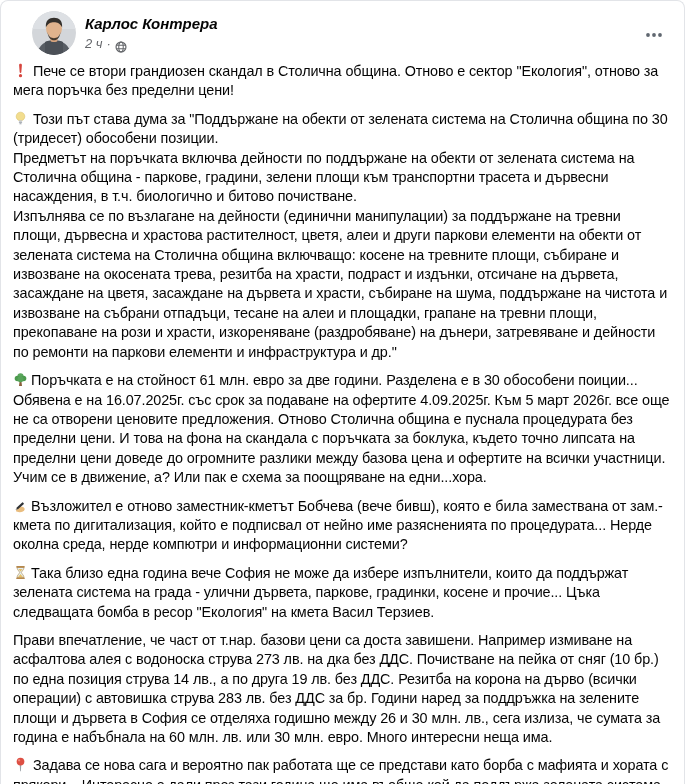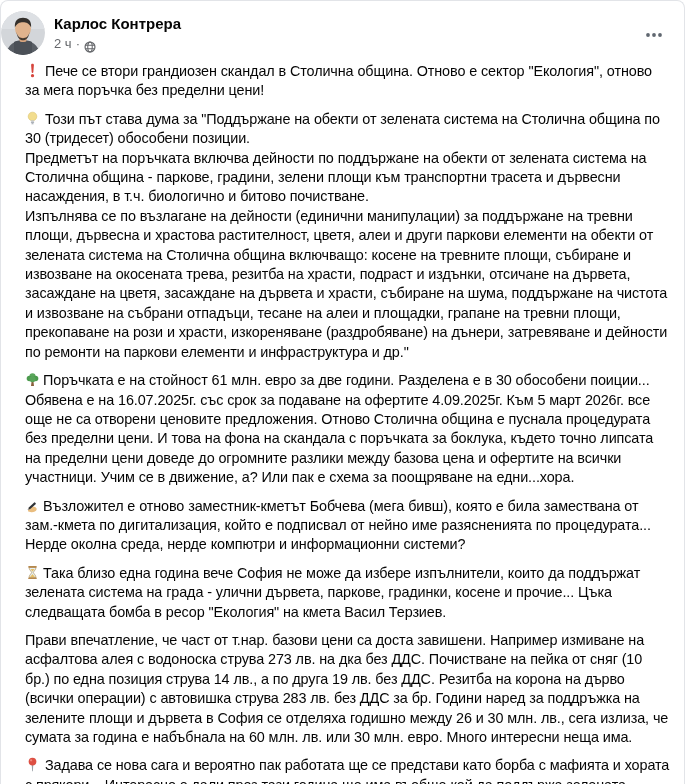--- a/index.html
+++ b/index.html
@@ -13,21 +13,22 @@
   .card {
     width: 685px; min-height: 784px;
     background: #ffffff;
     border: 1px solid #e2e4e8;
     border-bottom: none;
     border-radius: 8px 8px 0 0;
   }
   .header {
     display: flex;
     align-items: flex-start;
-    padding: 10px 14px 0 0;
+    padding: 10px 14px 0 31px;
+    font-style: italic;
   }
   .avatar {
     width: 44px; height: 44px;
     border-radius: 50%;
     overflow: hidden;
     flex: 0 0 44px;
     cursor: pointer;
     box-shadow: 0 0 0 1px rgba(0,0,0,.06) inset;
   }
   .avatar svg { display: block; }
@@ -63,21 +64,21 @@
     cursor: pointer;
     padding: 0;
   }
   .post-body {
     padding: 7px 14px 14px 12px;
     font-size: 14.4px;
     letter-spacing: -0.1px;
     line-height: 19.4px;
     color: #050505;
   }
-  .para { margin: 0 0 9px 12px; }
+  .para { margin: 0 0 9px 0; }
   .para:last-child { margin-bottom: 0; }
   .ptext { white-space: pre-wrap; }
   .emoji {
     display: inline-block;
     width: 15px; height: 15px;
     vertical-align: -2px;
     margin-right: 5px;
   }
   .emoji svg { display: block; width: 15px; height: 15px; }
   .emoji.tight { margin-right: 3px; }
@@ -168,21 +169,21 @@
 
     <p class="para">
       <span class="emoji tight">
         <svg viewBox="0 0 16 16">
           <path d="M3.5 14.5 C2.5 11.5 4.5 9.2 7.5 9 C10.5 8.8 12.8 10.2 12.4 12.3 C12 14.5 9 15.4 6.8 15.2 Z" fill="#e9bd7f"></path>
           <g transform="rotate(-42 8 8)">
             <rect x="2.8" y="6.9" width="9.4" height="2.3" rx="0.8" fill="#2f3337"></rect>
             <path d="M0.9 8.05 L2.9 6.9 L2.9 9.2 Z" fill="#8b8f94"></path>
           </g>
         </svg>
-      </span><span class="ptext">Възложител е отново заместник-кметът Бобчева (мега бивш), която е била замествана от зам.-кмета по дигитализация, който е подписвал от нейно име разясненията по процедурата... Нерде околна среда, нерде компютри и информационни системи?</span>
+      </span><span class="ptext">Възложител е отново заместник-кметът Бобчева (вече бивш), която е била замествана от зам.-кмета по дигитализация, който е подписвал от нейно име разясненията по процедурата... Нерде околна среда, нерде компютри и информационни системи?</span>
     </p>
 
     <p class="para">
       <span class="emoji tight">
         <svg viewBox="0 0 16 16">
           <path d="M4.3 2.6 H11.7 C11.7 5 9.6 6.2 8.9 8 C9.6 9.8 11.7 11 11.7 13.4 H4.3 C4.3 11 6.4 9.8 7.1 8 C6.4 6.2 4.3 5 4.3 2.6 Z" fill="#e4f0f6" stroke="#b08d4f" stroke-width="0.7"></path>
           <path d="M5.9 4.3 H10.1 L8 7.3 Z" fill="#e7c067"></path>
           <path d="M5.2 13 H10.8 L8 9.6 Z" fill="#e7c067"></path>
           <rect x="3.4" y="1" width="9.2" height="1.8" rx="0.9" fill="#b5884d"></rect>
           <rect x="3.4" y="13.2" width="9.2" height="1.8" rx="0.9" fill="#b5884d"></rect>

